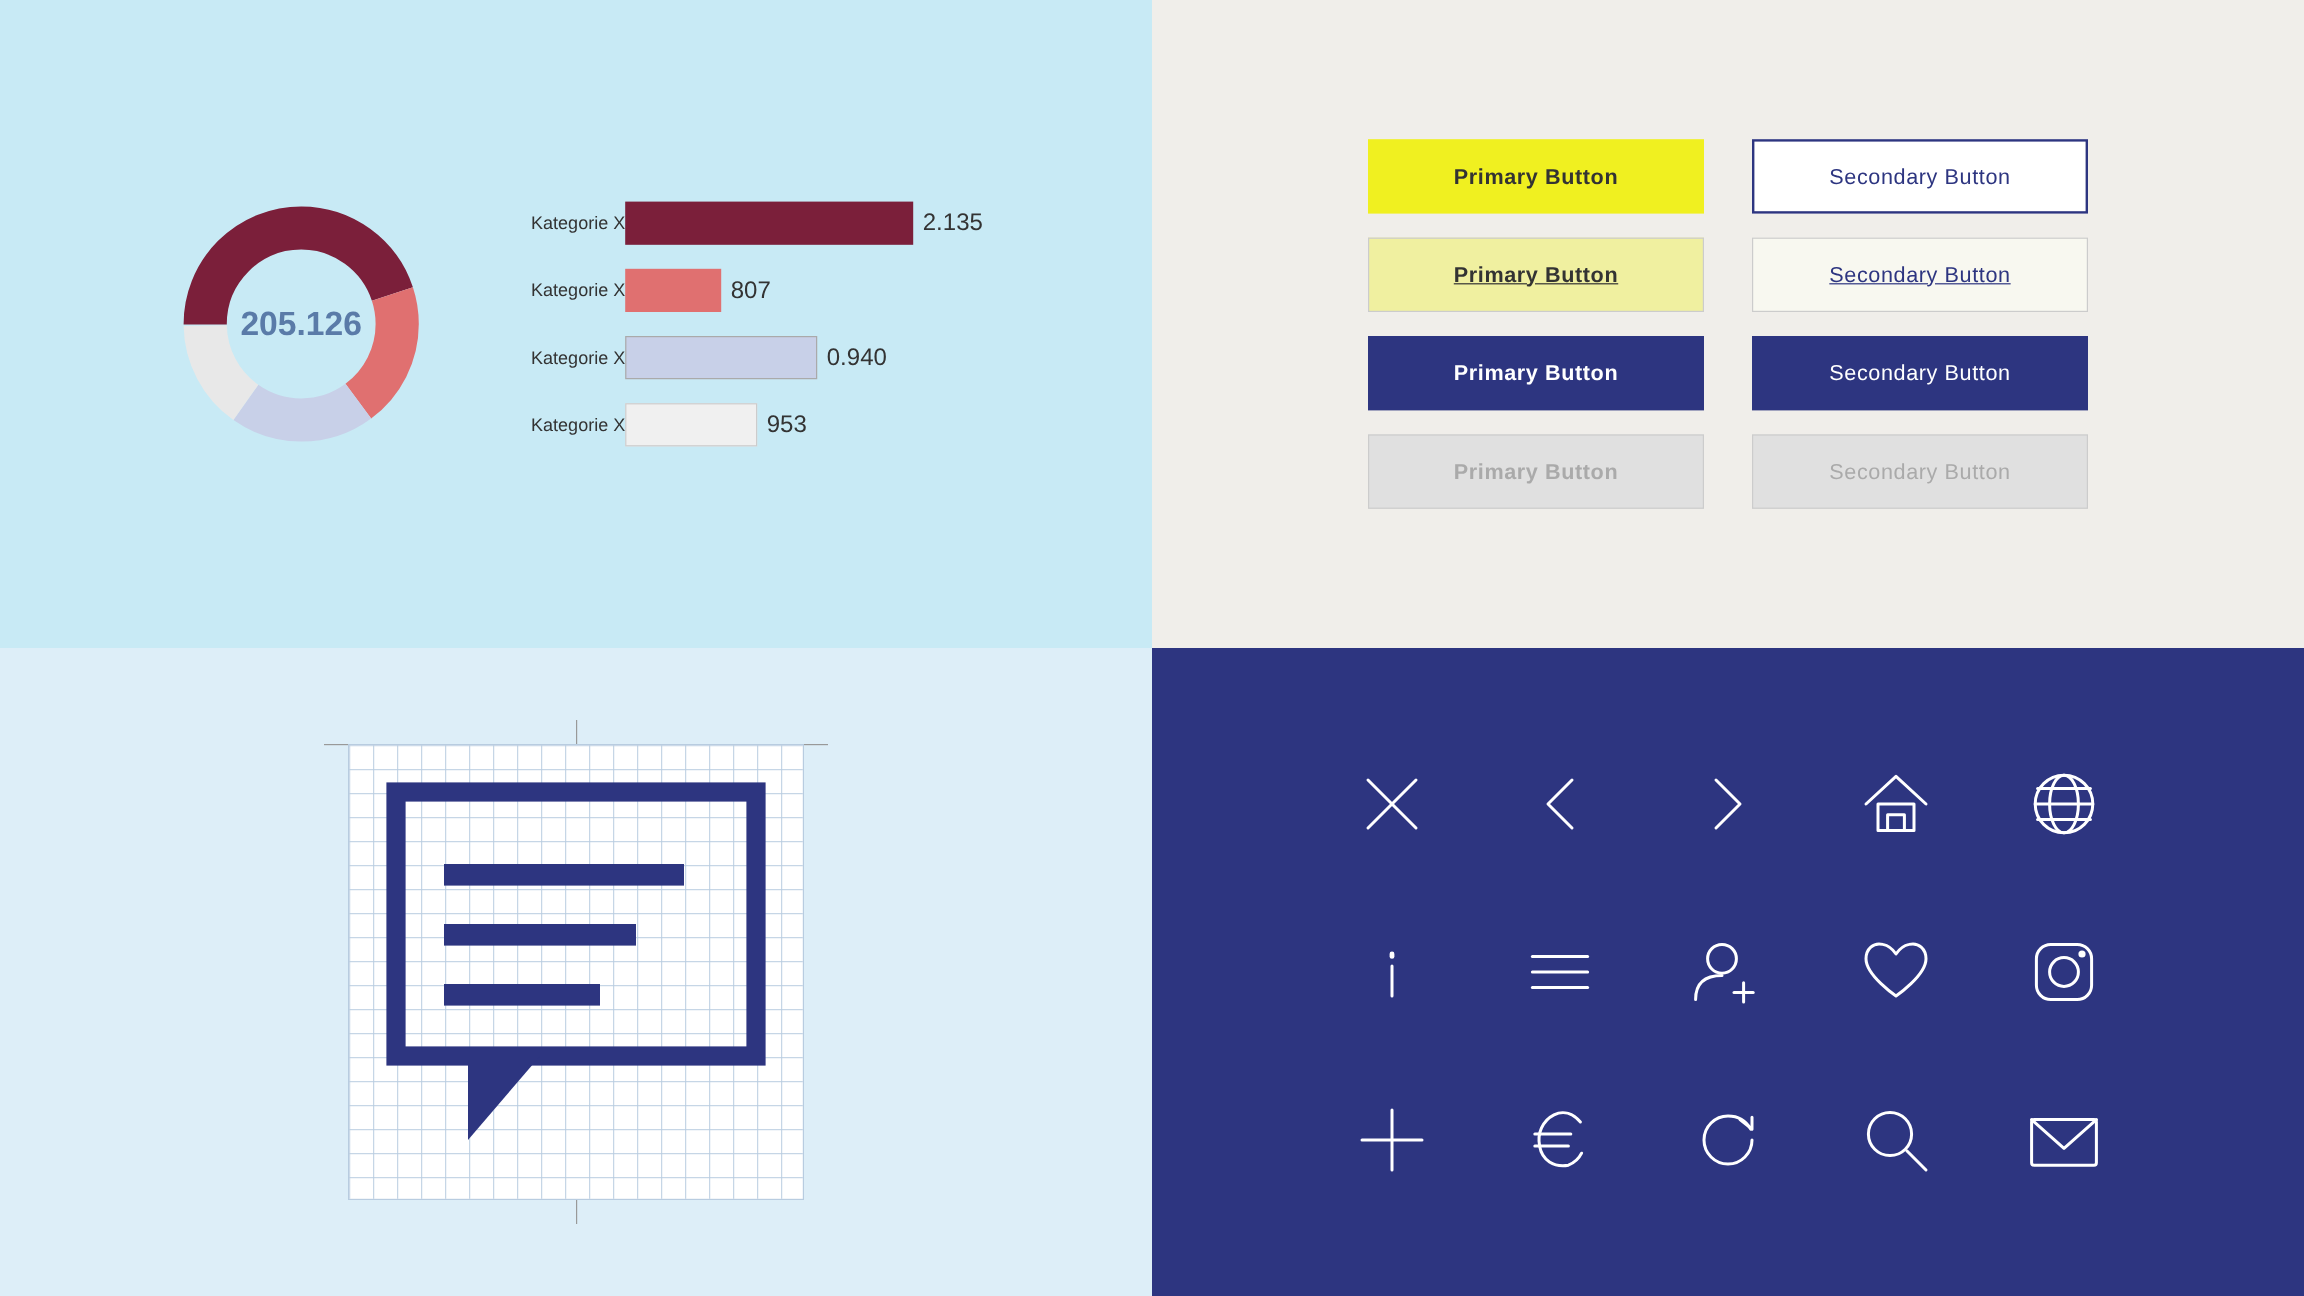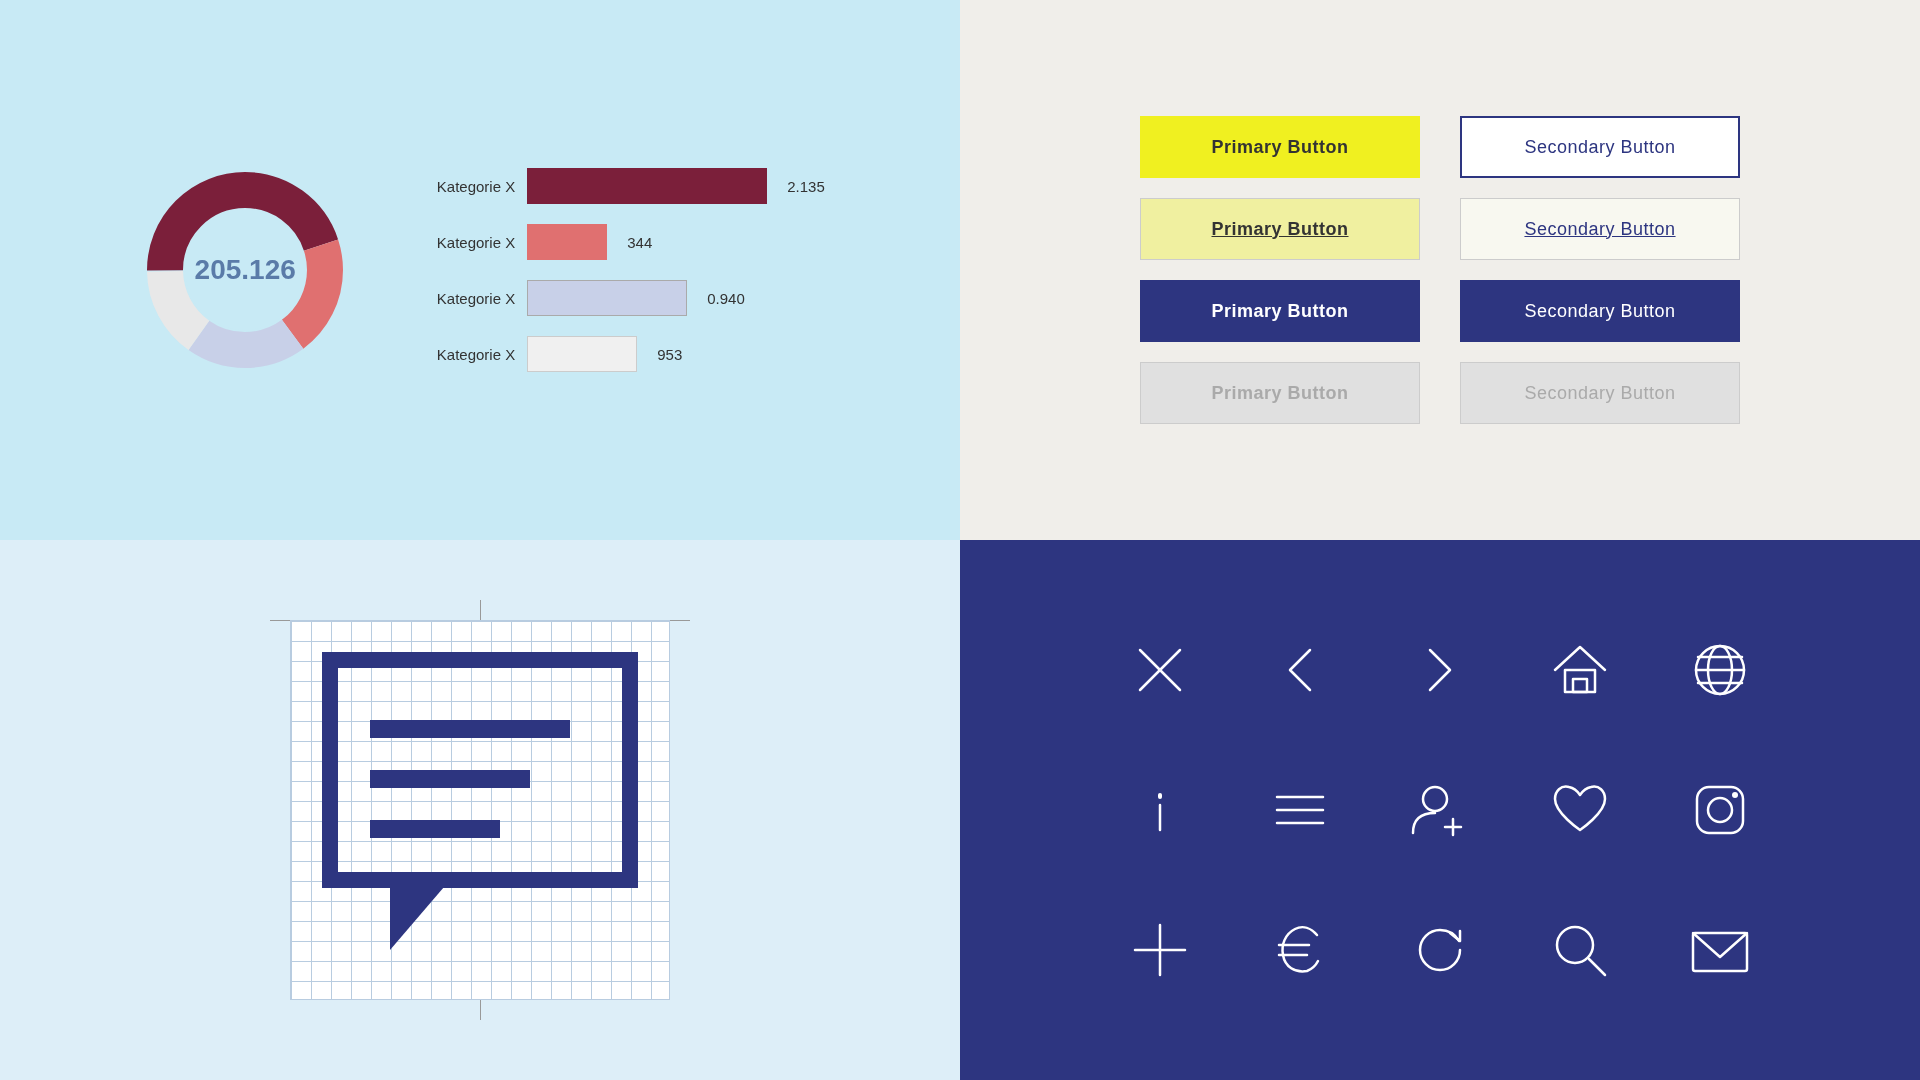--- a/index.html
+++ b/index.html
@@ -44,38 +44,38 @@
 
     
     .bar-chart {
       display: flex;
       flex-direction: column;
       gap: 20px;
     }
     .bar-row {
       display: flex;
       align-items: center;
-      gap: 12px;
+      gap: 0;
     }
     .bar-label {
       font-size: 15px;
       color: #333;
       width: 100px;
       text-align: right;
     }
     .bar-track {
       height: 36px;
       background: transparent;
       position: relative;
     }
     .bar-fill {
       height: 100%;
     }
     .bar-value {
-      font-size: 15px;
+      font-size: 20px;
       color: #333;
       margin-left: 8px;
       white-space: nowrap;
     }
 
     
     #top-right {
       top: 0; left: 960px;
       background-color: #f0eeea;
       display: flex;
@@ -293,21 +293,21 @@
       <div class="bar-track">
         <div class="bar-fill" style="width:240px; background:#7b1f3a;"></div>
       </div>
       <span class="bar-value">2.135</span>
     </div>
     <div class="bar-row">
       <span class="bar-label">Kategorie X</span>
       <div class="bar-track">
         <div class="bar-fill" style="width:80px; background:#e07070;"></div>
       </div>
-      <span class="bar-value">344</span>
+      <span class="bar-value">807</span>
     </div>
     <div class="bar-row">
       <span class="bar-label">Kategorie X</span>
       <div class="bar-track">
         <div class="bar-fill" style="width:160px; background:#c8d0e8; border: 1px solid #aaa;"></div>
       </div>
       <span class="bar-value">0.940</span>
     </div>
     <div class="bar-row">
       <span class="bar-label">Kategorie X</span>

